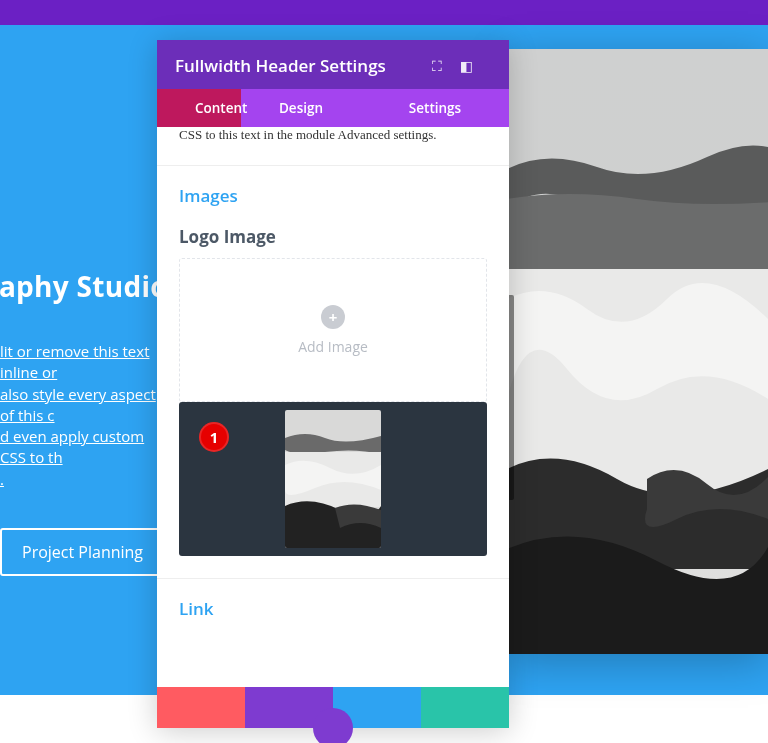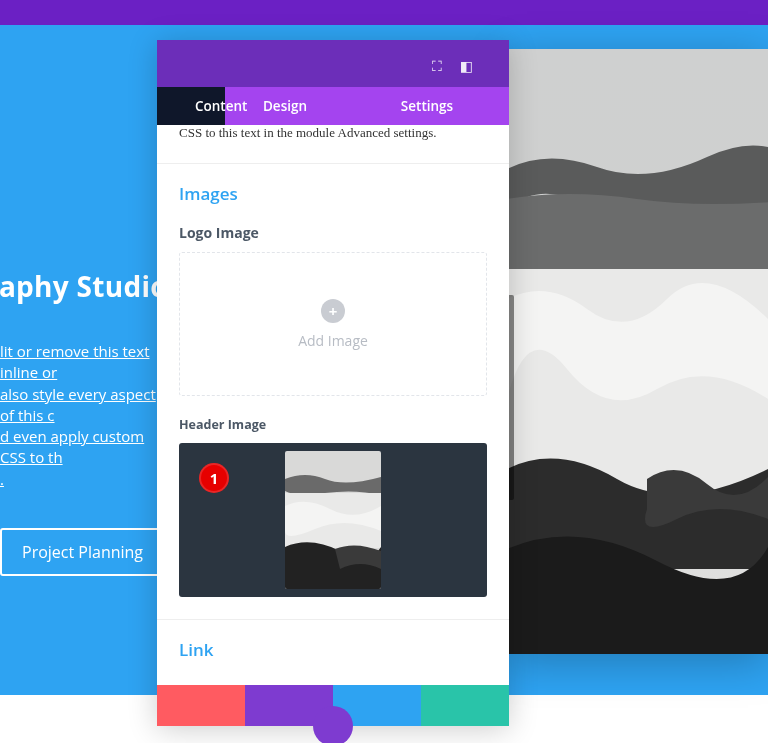--- a/index.html
+++ b/index.html
@@ -57,21 +57,21 @@
   .modal-header .preset  { font-size:11px; margin-top:4px; opacity:.9; cursor:pointer;}
   .modal-header .preset::after{ content:" ▾"; font-size:9px; }
   .modal-header .icons { display:flex; gap:18px; margin-top:2px; }
   .modal-header .icons span{ cursor:pointer; font-size:14px; opacity:.9; }
 
   .tabs {
     display:flex; background:#a444ef; color:#fff;
     font-size:13.5px; font-weight:600;
   }
   .tabs div{ padding:10px 0; text-align:center; cursor:pointer; }
-  .tabs .t1{ width:68px; background:#0f172a;padding-left:38px; }
+  .tabs .t1{ width:84px; background:#be185d;padding-left:38px; }
   .tabs .t2{ width:120px; }
   .tabs .t3{ flex:1; }
 
   .body {
     height:560px; overflow:hidden; background:#fff; position:relative;
   }
   .clip-top {
     padding:0 22px 22px; border-bottom:1px solid #eee;
     font:13px Georgia, serif; color:#333;
   }
@@ -85,21 +85,21 @@
     margin-bottom:18px;
     text-align:center;
   }
   .section-title{
     color:#2ea3f2; font-size:17px; font-weight:600;
   }
   .kebab{
     color:#2ea3f2; cursor:pointer; font-size:14px; padding:4px;
   }
   .field-label{
-    font-size:14px; font-weight:700; color:#4c5866; margin-bottom:10px;
+    font-size:17px; font-weight:700; color:#4c5866; margin-bottom:10px;
   }
   .upload-box{
     border:1px dashed #e2e5ea; height:144px; border-radius:3px;
     display:flex; flex-direction:column; align-items:center; justify-content:center;
     gap:8px; cursor:pointer;
   }
   .plus-circle{
     width:24px; height:24px; border-radius:50%;
     background:#c9ccd2; color:#fff; display:flex;
     align-items:center; justify-content:center; font-size:15px; font-weight:700;
@@ -187,20 +187,21 @@
     <path d="M0 420 Q50 395 110 430 T261 420 L261 520 L0 520 Z" fill="#2c2c2c"></path>
     <path d="M0 500 Q70 470 150 512 T261 498 L261 605 L0 605 Z" fill="#1b1b1b"></path>
     <path d="M140 430 Q170 410 200 435 T261 428 L261 470 Q210 450 170 470 T140 460 Z" fill="#3a3a3a"></path>
   </svg>
 </div>
 
 <div class="modal">
 
   <div class="modal-header">
     <div class="titles">
+      <h2>Fullwidth Header Settings</h2>
     </div>
     <div class="icons">
       <span class="ico-target"></span>
       <span class="ico-square"></span>
       <span class="ico-dots"></span>
     </div>
   </div>
 
   <div class="tabs">
     <div class="t1">Content</div>
@@ -217,21 +218,20 @@
         <div class="section-title">Images</div>
         <div class="kebab ico-dots"></div>
       </div>
 
       <div class="field-label">Logo Image</div>
       <div class="upload-box">
         <div class="plus-circle">+</div>
         <div class="upload-text">Add Image</div>
       </div>
 
-      <div class="header-image-label">Header Image</div>
       <div class="thumb-box">
         <div class="badge">1</div>
         <svg viewBox="0 0 96 138">
           <rect width="96" height="138" fill="#d9d9d8"></rect>
           <path d="M0 28 Q20 20 40 28 T96 26 L96 44 Q70 38 40 42 T0 40 Z" fill="#6a6a6a"></path>
           <rect x="0" y="42" width="96" height="55" fill="#e9e9e8"></rect>
           <path d="M0 55 Q20 45 45 58 T96 55 L96 80 Q60 65 30 78 T0 80 Z" fill="#f4f4f3"></path>
           <path d="M0 96 Q25 85 55 100 T96 96 L96 138 L0 138 Z" fill="#222"></path>
           <path d="M50 98 Q70 90 96 100 L96 118 Q75 108 55 118 Z" fill="#3a3a3a"></path>
         </svg>

